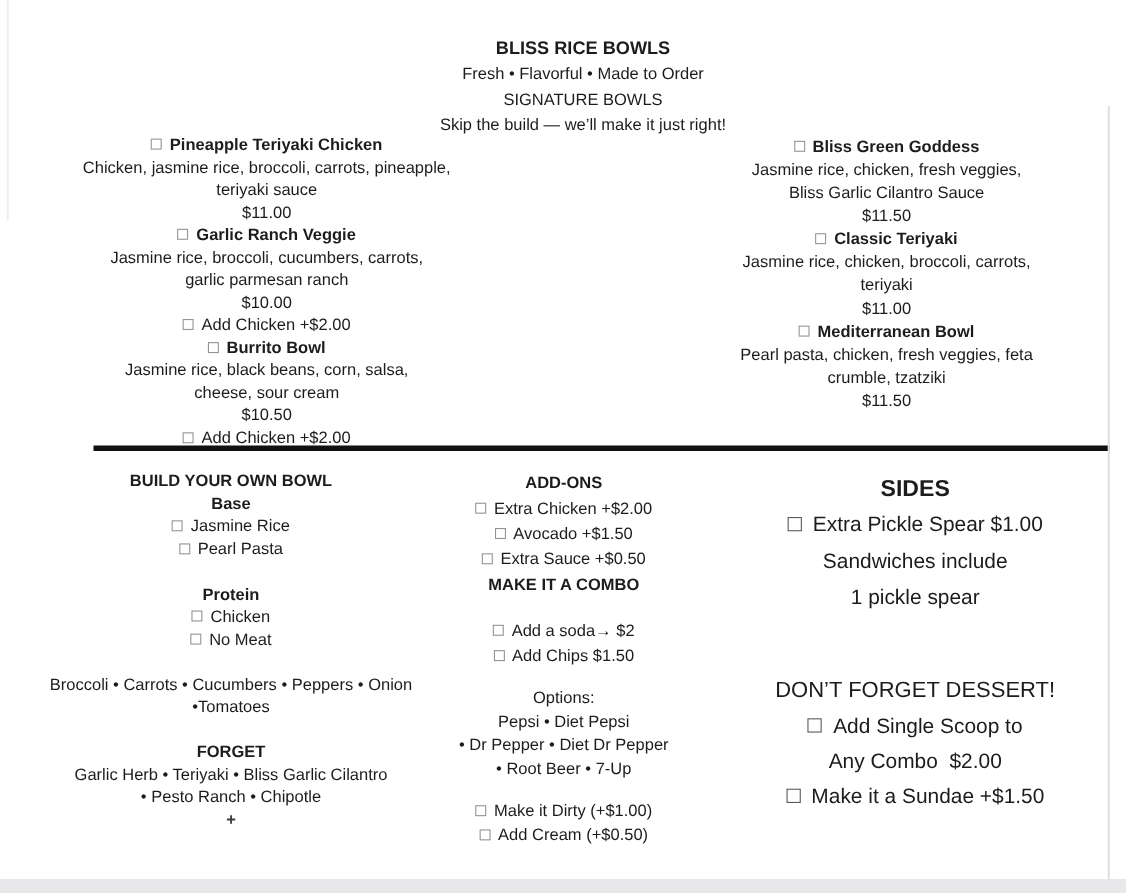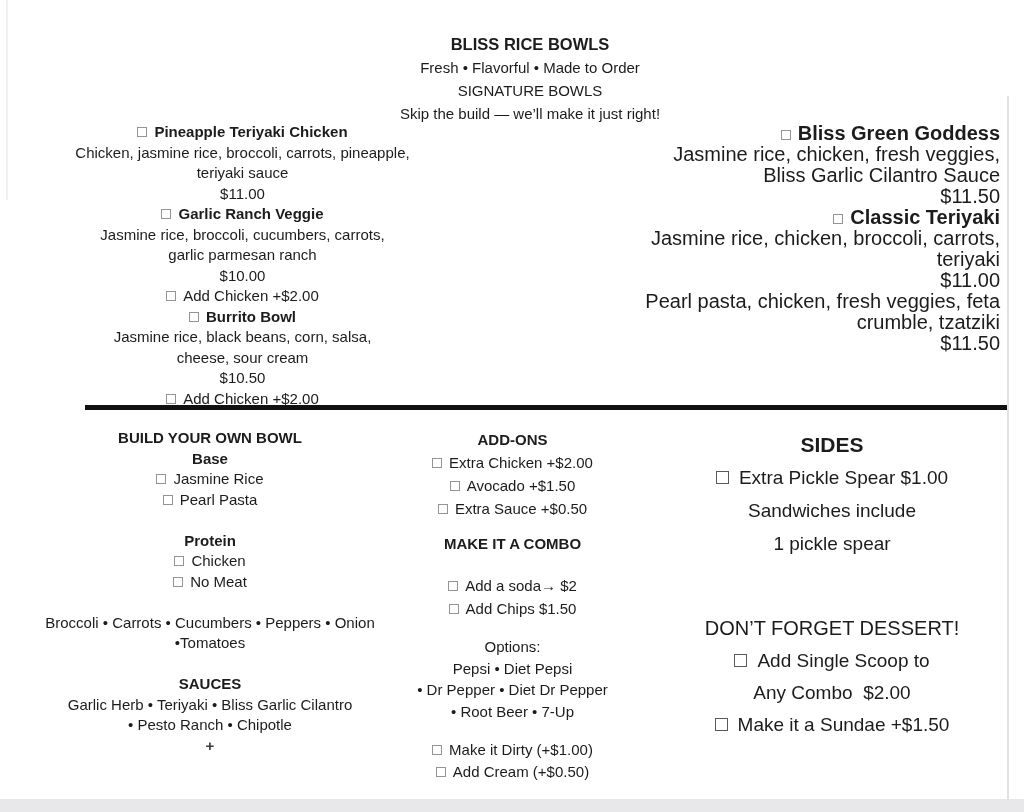--- a/index.html
+++ b/index.html
@@ -13,32 +13,32 @@
   .edge-left   { position:absolute; left:6px; top:0; width:2px; height:200px; background:#efeff1; }
 
   .hdr { position:absolute; left:30px; top:33px; width:1000px; text-align:center; }
   .hdr .t1 { font-size:16.5px; font-weight:bold; line-height:23px; }
   .hdr .t2 { font-size:15px; line-height:23px; }
 
   .col { position:absolute; text-align:center; }
   .sig-left  { left:40px;  top:122px; width:405px; }
   .sig-right { left:612px; top:123px; width:388px; }
   .sig-left .line  { line-height:20.5px; font-size:15px; }
-  .sig-right .line { line-height:21px;   font-size:20px;text-align:right; }
+  .sig-right .line { line-height:21px;   font-size:15px; }
   .b { font-weight:bold; }
 
   .divider { position:absolute; left:85px; top:405px; width:924px; height:5px; background:#111; }
 
   .byo { left:28px; top:428px; width:364px; }
   .byo .line { line-height:20.5px; font-size:15px; }
   .byo .sp { height:20.5px; }
 
   .addons { left:395px; top:428px; width:235px; }
   .addons .line { line-height:23px; font-size:15px; }
-  .addons .combo-h { margin-top:12px; }
+  .addons .combo-h { margin-top:0; }
   .addons .combo-first { margin-top:19px; }
   .addons .opt-label { margin-top:16px; }
   .addons .opt { line-height:21.5px; }
   .addons .extra-first { margin-top:17px; }
   .addons .extra { line-height:21.5px; }
 
   .sides { left:652px; top:428px; width:360px; }
   .sides .line { line-height:33px; font-size:19px; }
   .sides .h1 { font-size:21px; font-weight:bold; }
   .sides .h2 { font-size:20px; font-weight:normal; margin-top:52px; }
@@ -85,41 +85,42 @@
     <div class="line b"><span class="cb"></span><span>Bliss Green Goddess</span></div>
     <div class="line">Jasmine rice, chicken, fresh veggies,</div>
     <div class="line">Bliss Garlic Cilantro Sauce</div>
     <div class="line">$11.50</div>
 
     <div class="line b"><span class="cb"></span><span>Classic Teriyaki</span></div>
     <div class="line">Jasmine rice, chicken, broccoli, carrots,</div>
     <div class="line">teriyaki</div>
     <div class="line">$11.00</div>
 
+    <div class="line b"><span class="cb"></span><span>Mediterranean Bowl</span></div>
     <div class="line">Pearl pasta, chicken, fresh veggies, feta</div>
     <div class="line">crumble, tzatziki</div>
     <div class="line">$11.50</div>
   </section>
 
   <div class="divider"></div>
 
   <section class="col byo">
     <div class="line b">BUILD YOUR OWN BOWL</div>
     <div class="line b">Base</div>
     <div class="line"><span class="cb"></span><span>Jasmine Rice</span></div>
     <div class="line"><span class="cb"></span><span>Pearl Pasta</span></div>
     <div class="sp"></div>
     <div class="line b">Protein</div>
     <div class="line"><span class="cb"></span><span>Chicken</span></div>
     <div class="line"><span class="cb"></span><span>No Meat</span></div>
     <div class="sp"></div>
     <div class="line">Broccoli • Carrots • Cucumbers • Peppers • Onion</div>
     <div class="line">•Tomatoes</div>
     <div class="sp"></div>
-    <div class="line b">SAUCES</div>
+    <div class="line b">FORGET</div>
     <div class="line">Garlic Herb • Teriyaki • Bliss Garlic Cilantro</div>
     <div class="line">• Pesto Ranch • Chipotle</div>
     <div class="line plus">+</div>
   </section>
 
   <section class="col addons">
     <div class="line b">ADD-ONS</div>
     <div class="line"><span class="cb"></span><span>Extra Chicken +$2.00</span></div>
     <div class="line"><span class="cb"></span><span>Avocado +$1.50</span></div>
     <div class="line"><span class="cb"></span><span>Extra Sauce +$0.50</span></div>

